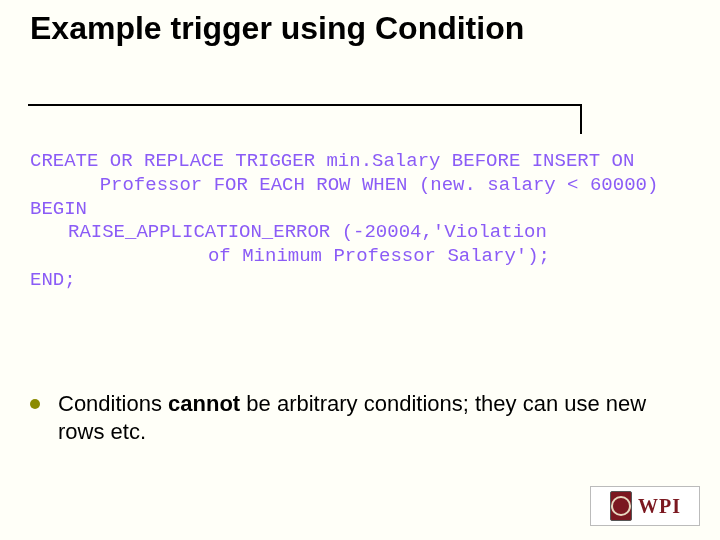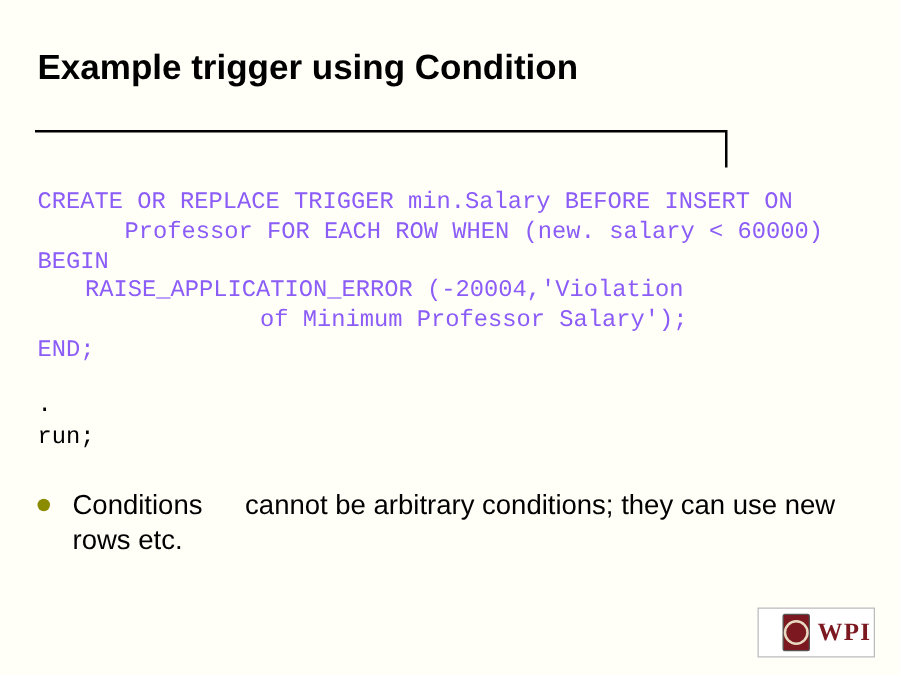--- a/index.html
+++ b/index.html
@@ -17,25 +17,24 @@
     width: 720px;
     height: 540px;
     position: relative;
     box-sizing: border-box;
   }
   .title {
     position: absolute;
     left: 30px;
     top: 10px;
     width: 640px;
-    font-size: 28px;
+    font-size: 32px;
     font-weight: bold;
     line-height: 1.15;
     color: #000;
-    margin-top: 28px;
   }
   .title-underline {
     position: absolute;
     left: 28px;
     top: 104px;
     width: 552px;
     height: 2px;
     background: #000;
   }
   .title-tick {
@@ -88,35 +87,35 @@
     background: #8b8b00;
     flex: 0 0 auto;
     margin-top: 9px;
     margin-right: 18px;
   }
   .bullet-text {
     font-size: 22px;
     line-height: 1.25;
     color: #000;
   }
-  .bullet-text b { font-weight: normal; margin-left: 28px; }
+  .bullet-text b { font-weight: bold; }
   .footer-name {
     position: absolute;
     left: 0;
     right: 0;
     bottom: 28px;
     text-align: center;
     font-size: 13px;
     color: #444;
   }
   .logo {
     position: absolute;
     right: 20px;
     bottom: 14px;
-    width: 94px;
+    width: 110px;
     height: 40px;
     border: 1px solid #bbb;
     background: #fff;
     display: flex;
     align-items: center;
     box-sizing: border-box;
     padding: 3px 19px;
   }
   .logo-seal {
     width: 28px;
@@ -147,22 +146,20 @@
 <div class="slide">
 
   <div class="title">Example trigger using Condition</div>
   <div class="title-underline"></div>
   <div class="title-tick"></div>
 
   <div class="code-block"><span>CREATE OR REPLACE TRIGGER min.Salary BEFORE INSERT ON</span>
 <span class="code-indent">Professor FOR EACH ROW WHEN (new. salary &lt; 60000)</span><span>BEGIN</span>
 <span style="display:flex;justify-content:flex-start;padding-left:38px;width:624px;"><span>RAISE_APPLICATION_ERROR (-20004,</span><span>'Violation</span></span><span class="code-indent">of Minimum Professor Salary');</span><span>END;</span></div>
 
-  <div class="run-block"><span>.</span>
-<span>run;</span></div>
 
   <div class="bullet-row">
     <div class="bullet-dot"></div>
     <div class="bullet-text">
       <span>Conditions </span><b>cannot</b><span> be arbitrary conditions; they can use new rows etc.</span>
     </div>
   </div>
 
 
   <div class="logo">

